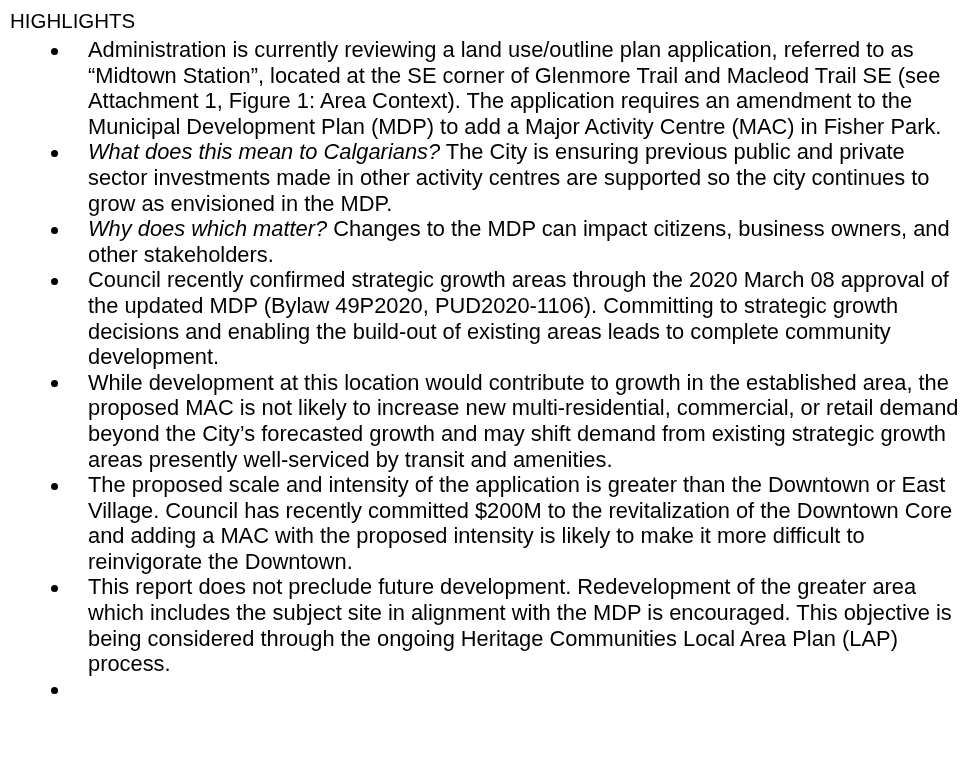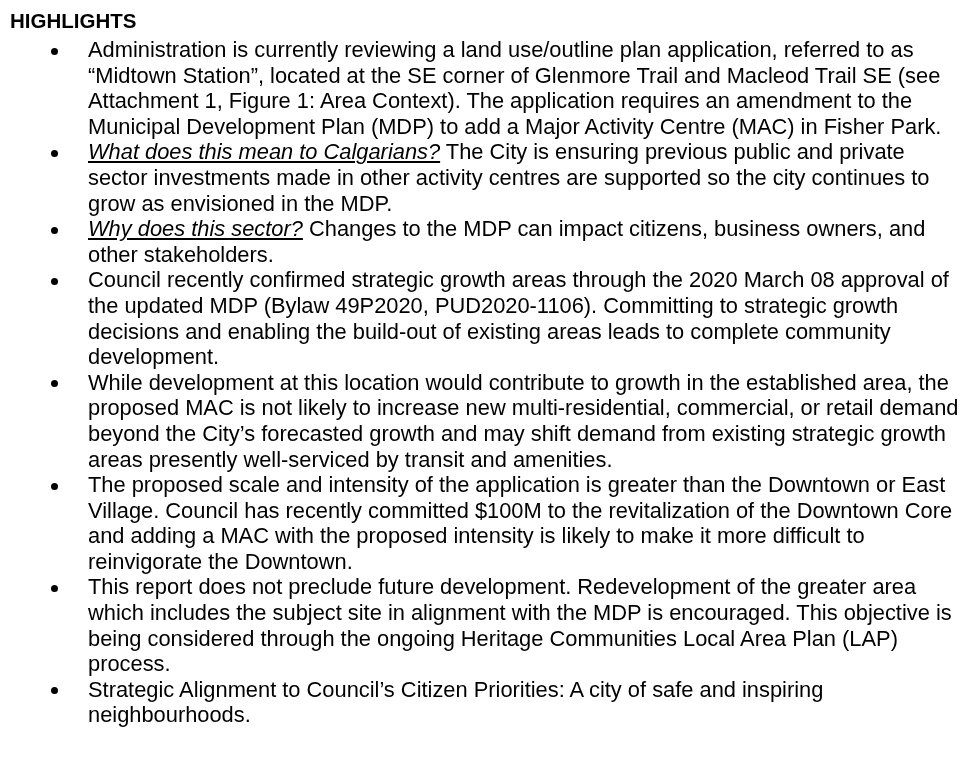--- a/index.html
+++ b/index.html
@@ -15,21 +15,21 @@
     height: 764px;
     background: #ffffff;
     font-family: "Liberation Sans", sans-serif;
     color: #000000;
     -webkit-font-smoothing: antialiased;
   }
   h1.doc-heading {
     margin: 8px 0 4px 10px;
     font-size: 20.5px;
     line-height: 25px;
-    font-weight: bold;
+    font-weight: normal;
     letter-spacing: 0;
     color: #000000;
   }
   ul.highlights-list {
     list-style: none;
     margin: 0;
     padding: 0;
   }
   ul.highlights-list > li {
     position: relative;
@@ -44,21 +44,20 @@
     position: absolute;
     left: 51px;
     top: 10.5px;
     width: 7px;
     height: 7px;
     border-radius: 50%;
     background: #000000;
   }
   .lead-italic {
     font-style: italic;
-    text-decoration: underline;
   }
 </style>
 </head>
 <body>
 
 <div class="page">
 
   <h1 class="doc-heading">HIGHLIGHTS</h1>
 
   <ul class="highlights-list">
@@ -68,43 +67,43 @@
       <span class="lead-italic"></span><span>Administration is currently reviewing a land use/outline plan application, referred to as “Midtown Station”, located at the SE corner of Glenmore Trail and Macleod Trail SE (see Attachment 1, Figure 1: Area Context). The application requires an amendment to the Municipal Development Plan (MDP) to add a Major Activity Centre (MAC) in Fisher Park.</span>
     </li>
 
     <li>
       <span class="bullet-dot"></span>
       <span class="lead-italic">What does this mean to Calgarians?</span><span> The City is ensuring previous public and private sector investments made in other activity centres are supported so the city continues to grow as envisioned in the MDP.</span>
     </li>
 
     <li>
       <span class="bullet-dot"></span>
-      <span class="lead-italic">Why does this sector?</span><span> Changes to the MDP can impact citizens, business owners, and other stakeholders.</span>
+      <span class="lead-italic">Why does which matter?</span><span> Changes to the MDP can impact citizens, business owners, and other stakeholders.</span>
     </li>
 
     <li>
       <span class="bullet-dot"></span>
       <span class="lead-italic"></span><span>Council recently confirmed strategic growth areas through the 2020 March 08 approval of the updated MDP (Bylaw 49P2020, PUD2020-1106). Committing to strategic growth decisions and enabling the build-out of existing areas leads to complete community development.</span>
     </li>
 
     <li>
       <span class="bullet-dot"></span>
       <span class="lead-italic"></span><span>While development at this location would contribute to growth in the established area, the proposed MAC is not likely to increase new multi-residential, commercial, or retail demand beyond the City’s forecasted growth and may shift demand from existing strategic growth areas presently well-serviced by transit and amenities.</span>
     </li>
 
     <li>
       <span class="bullet-dot"></span>
-      <span class="lead-italic"></span><span>The proposed scale and intensity of the application is greater than the Downtown or East Village. Council has recently committed $100M to the revitalization of the Downtown Core and adding a MAC with the proposed intensity is likely to make it more difficult to reinvigorate the Downtown.</span>
+      <span class="lead-italic"></span><span>The proposed scale and intensity of the application is greater than the Downtown or East Village. Council has recently committed $200M to the revitalization of the Downtown Core and adding a MAC with the proposed intensity is likely to make it more difficult to reinvigorate the Downtown.</span>
     </li>
 
     <li>
       <span class="bullet-dot"></span>
       <span class="lead-italic"></span><span>This report does not preclude future development. Redevelopment of the greater area which includes the subject site in alignment with the MDP is encouraged. This objective is being considered through the ongoing Heritage Communities Local Area Plan (LAP) process.</span>
     </li>
 
     <li>
       <span class="bullet-dot"></span>
-      <span class="lead-italic"></span><span>Strategic Alignment to Council’s Citizen Priorities: A city of safe and inspiring neighbourhoods.</span>
+      <span class="lead-italic"></span>
     </li>
 
 
   </ul>
 </div>
 
 </body></html>

